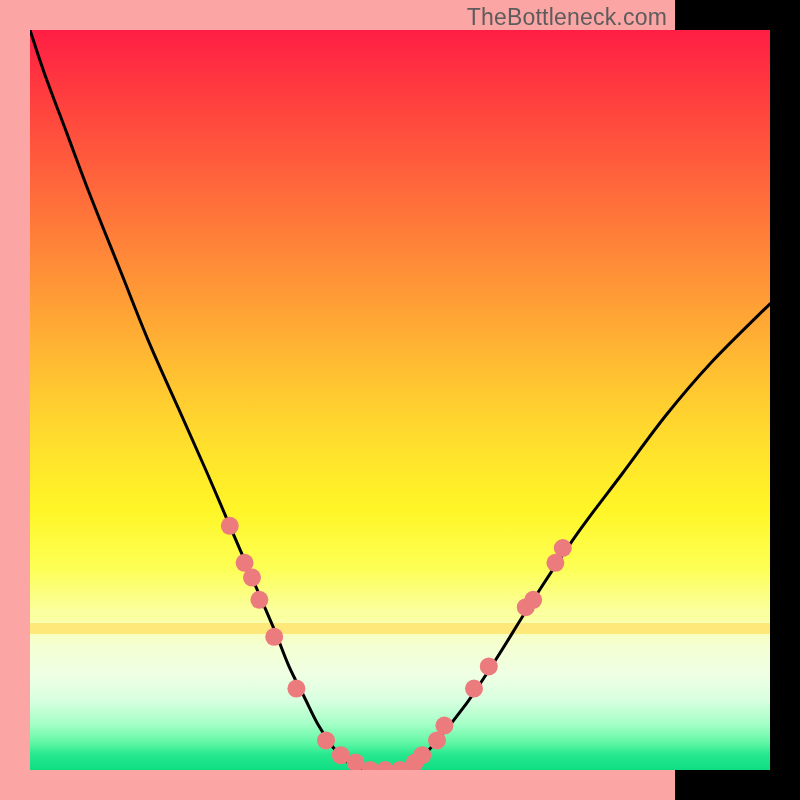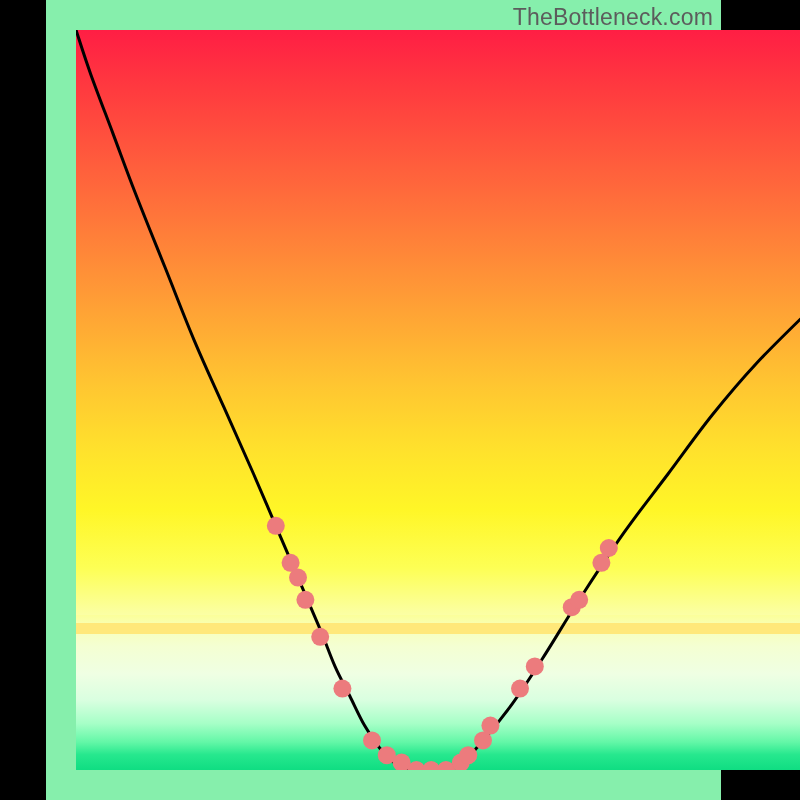--- a/index.html
+++ b/index.html
@@ -8,22 +8,21 @@
     width: 800px;
     height: 800px;
     background: #000;
     overflow: hidden;
     font-family: Arial, Helvetica, sans-serif;
   }
   .stage {
     position: relative;
     width: 675px;
     height: 800px;
-    background: #86efac;
-    margin-left: 46px;
+    background: #fca5a5;
   }
   .plot-area {
     position: absolute;
     left: 30px;
     top: 30px;
     width: 740px;
     height: 740px;
     overflow: hidden;
   }
   .gradient-bg {

